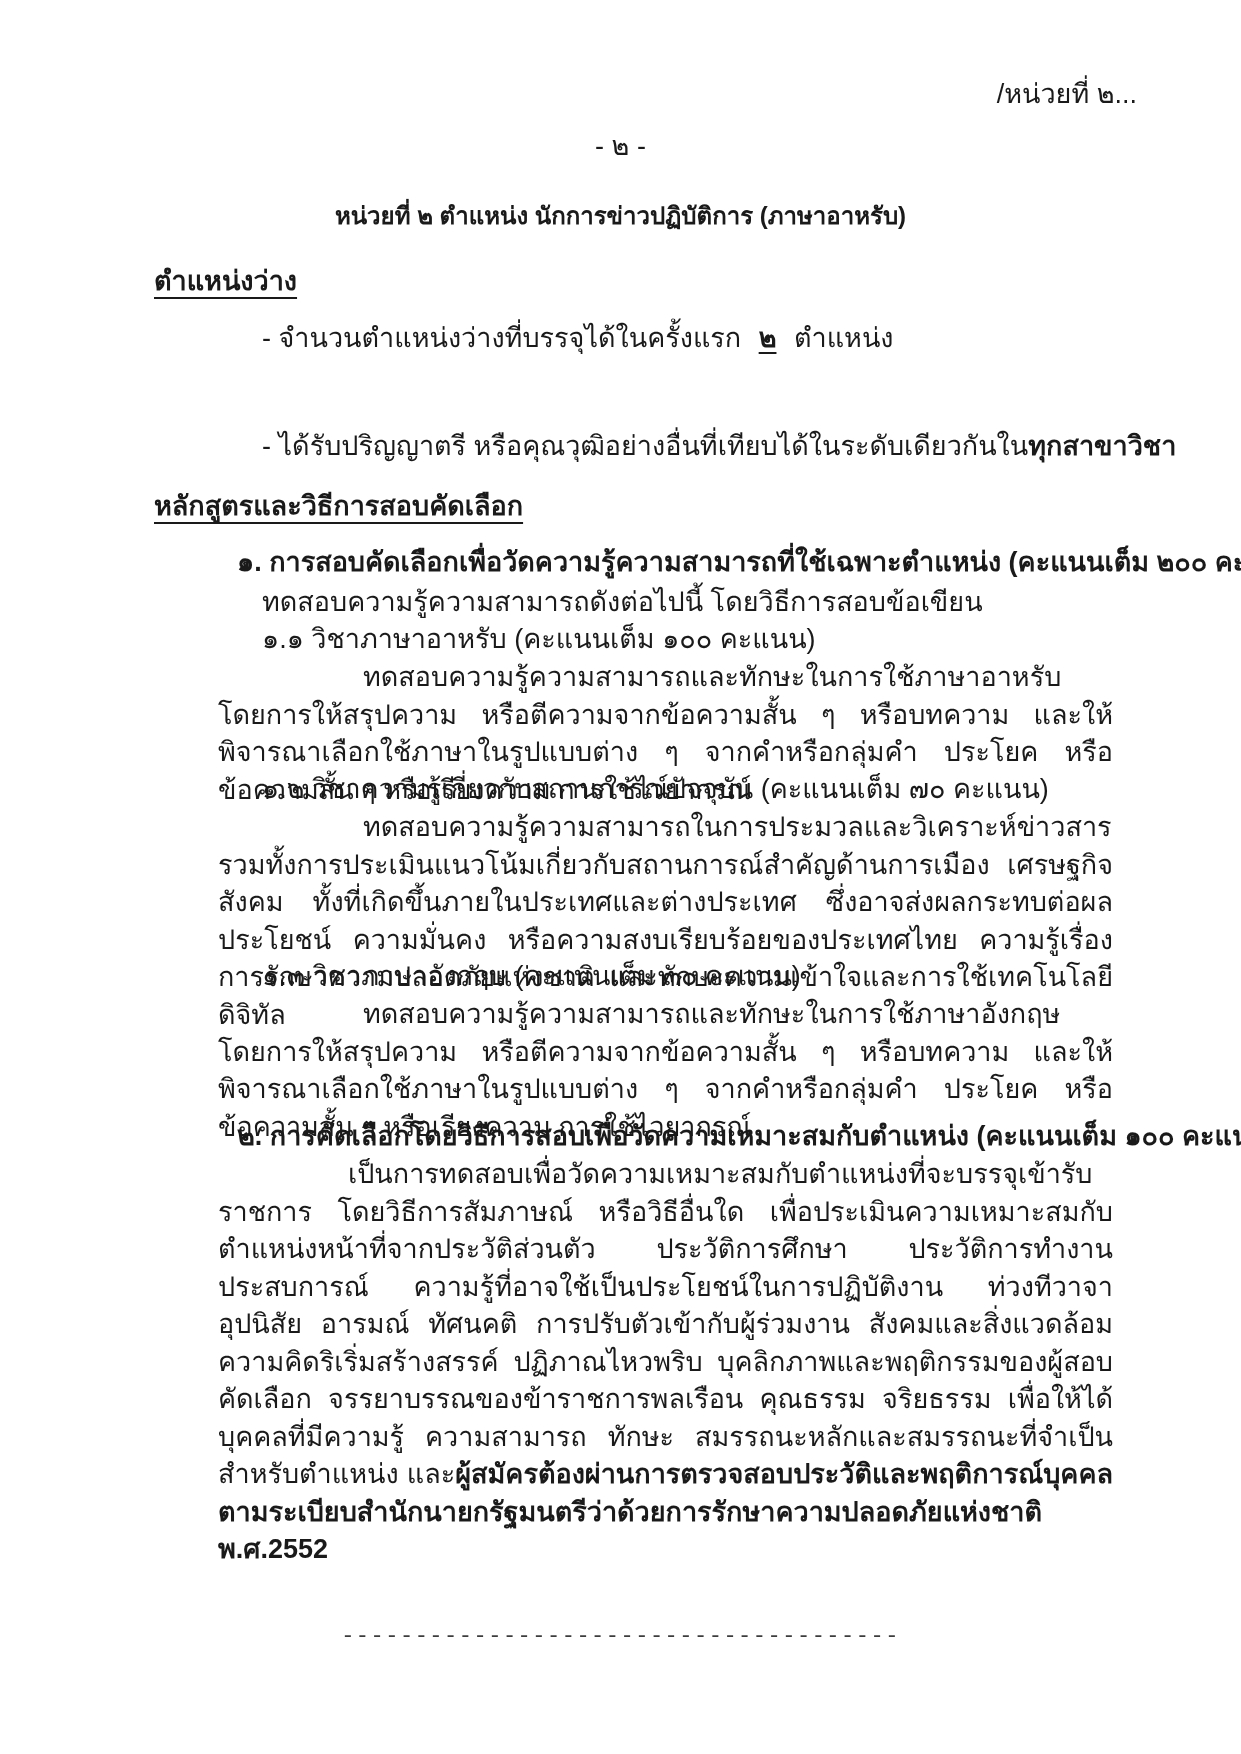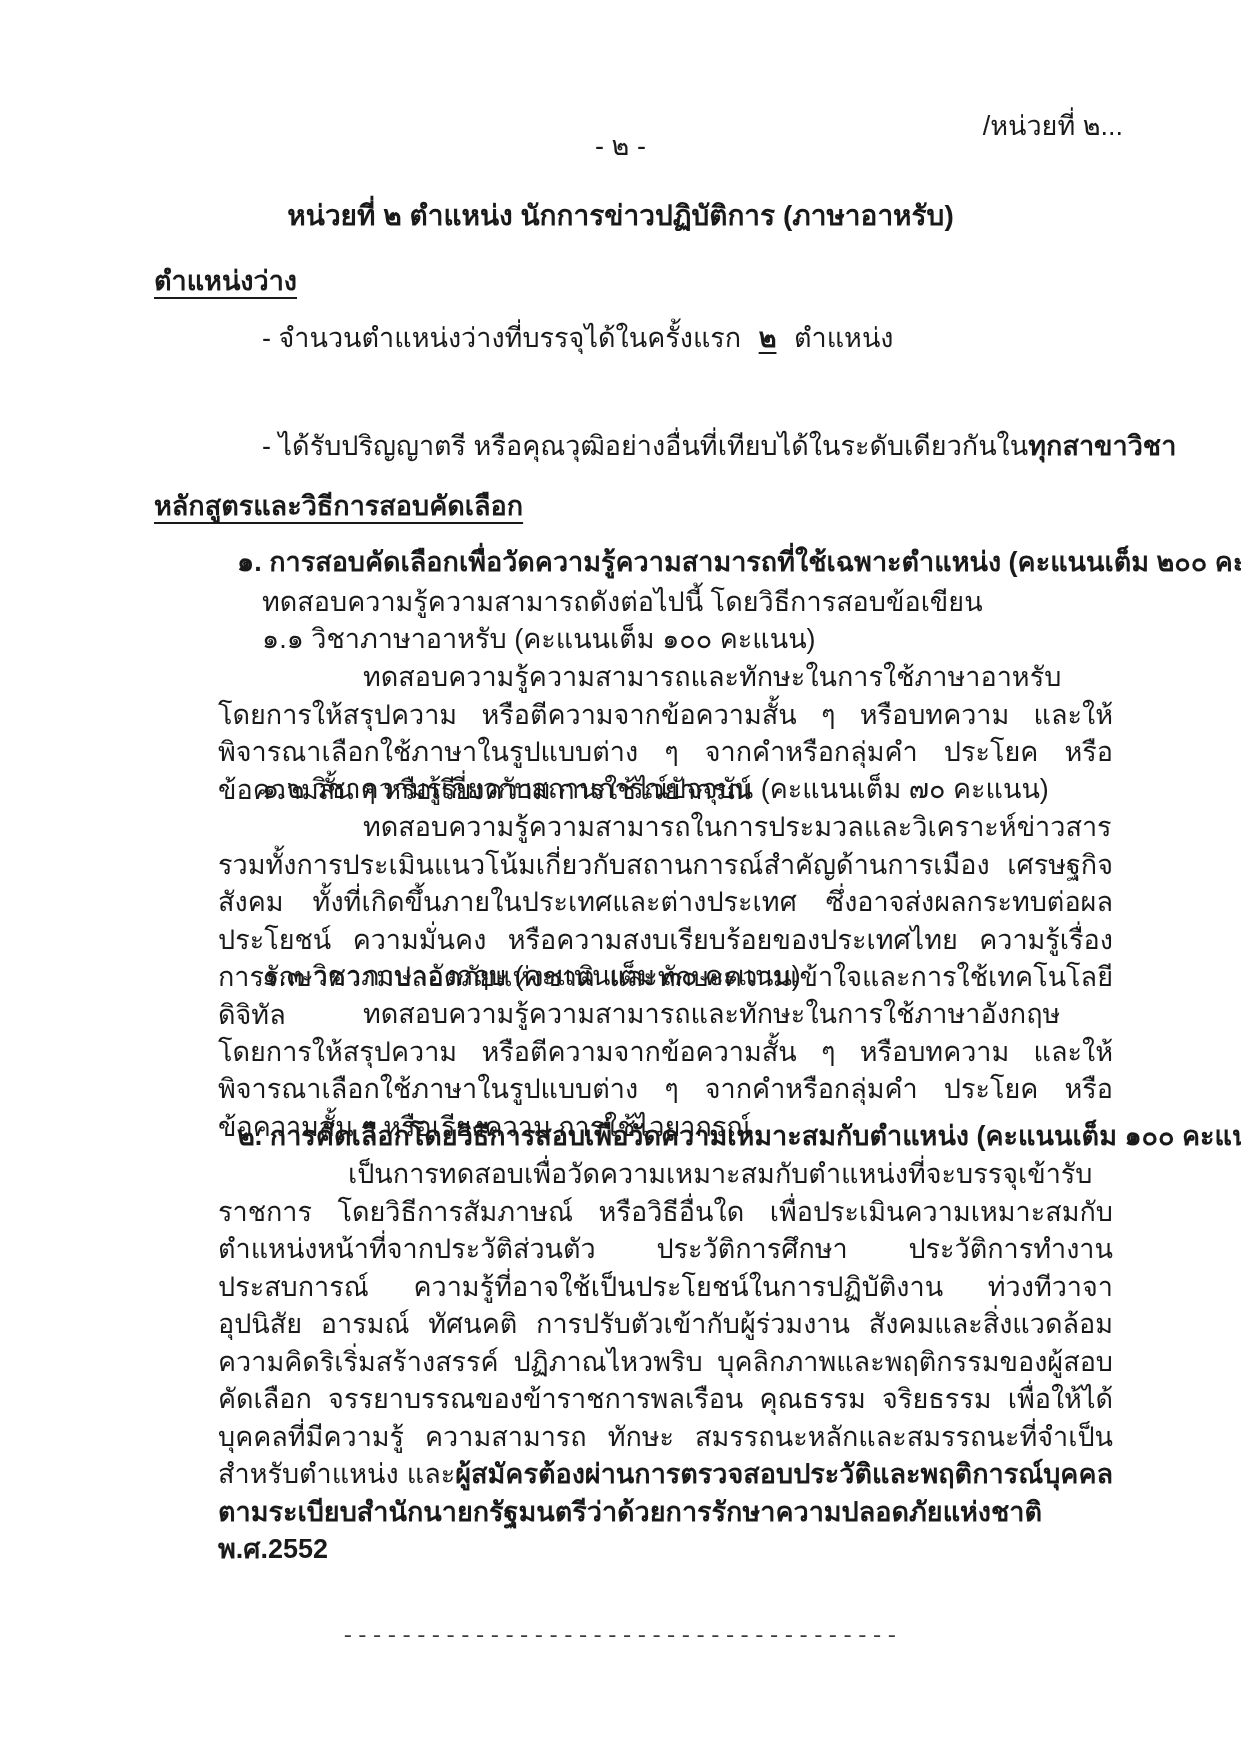--- a/index.html
+++ b/index.html
@@ -7,23 +7,23 @@
     position:relative;
     width:1241px;
     height:1754px;
     background:#ffffff;
     font-family:"Liberation Sans","DejaVu Sans",sans-serif;
     color:#1a1a1a;
     font-size:27px;
     line-height:37.5px;
     overflow:hidden;
   }
-  .slip{position:absolute;top:76px;right:118px;white-space:nowrap;margin-top:32px;}
+  .slip{position:absolute;top:76px;right:104px;white-space:nowrap;}
   .pagenum{position:absolute;top:128px;left:0;right:0;text-align:center;}
-  .title{position:absolute;top:197px;left:0;right:0;text-align:center;font-weight:bold;font-size:28px;white-space:nowrap;}
+  .title{position:absolute;top:197px;left:0;right:0;text-align:center;font-weight:bold;font-size:24px;white-space:nowrap;}
   .heading{
     position:absolute;left:154px;
     font-weight:bold;
     text-decoration:underline;
     text-underline-offset:7px;
     text-decoration-thickness:2px;
     white-space:nowrap;
   }
   .line{position:absolute;white-space:nowrap;}
   .para{position:absolute;left:170px;width:895px;text-align:justify;margin-left:48px;}

